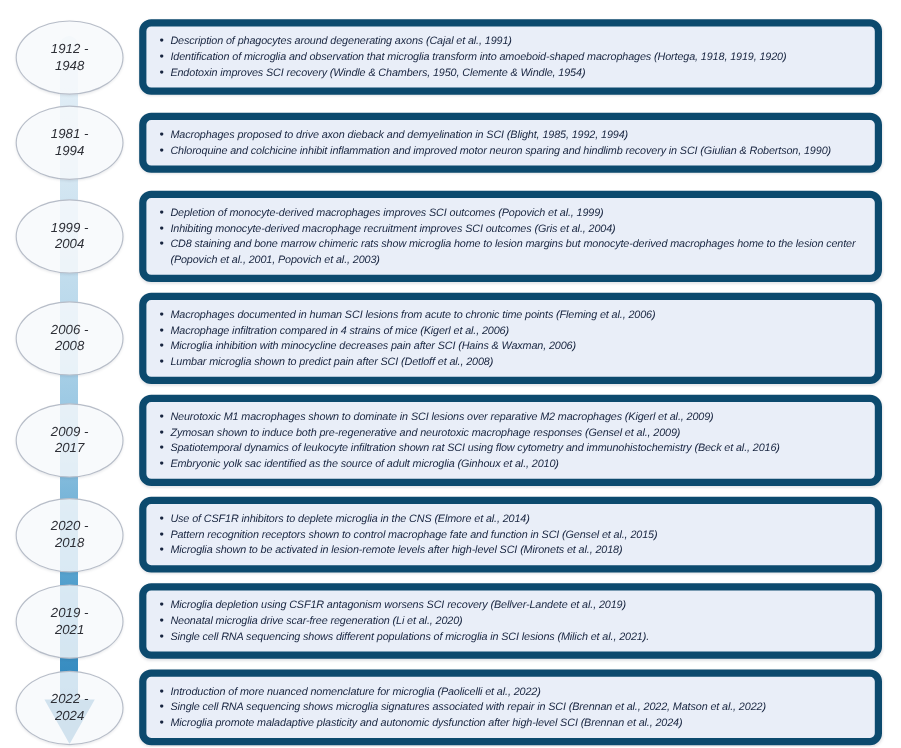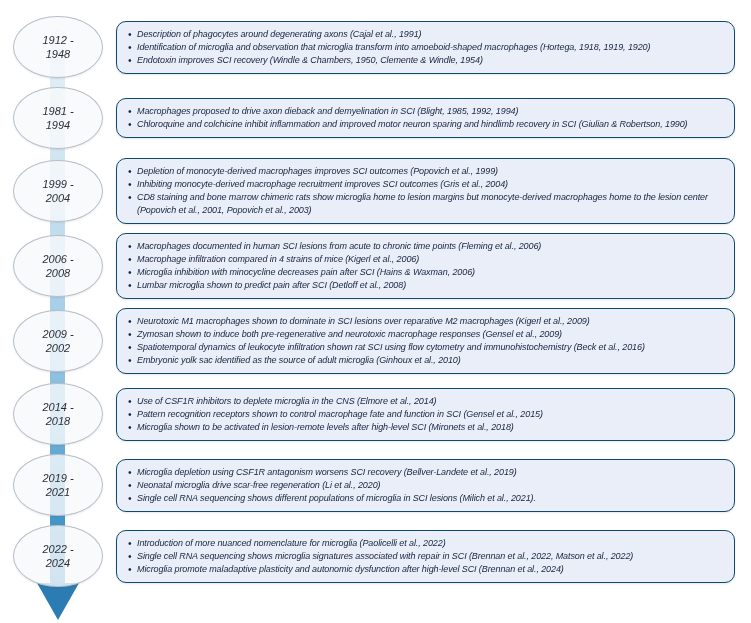--- a/index.html
+++ b/index.html
@@ -54,21 +54,21 @@
     align-items: center;
     justify-content: center;
     font-size: 11px;
     line-height: 14px;
     color: #2d2f36;
   }
   .event-box {
     flex: 1;
     margin-right: 16px;
     background: #e9eef8;
-    border: 1px solid #0c4a6e;
+    border: 6px solid #0c4a6e;
     border-radius: 10px;
     padding: 6px 8px;
     box-shadow: 0 1px 2px rgba(40,50,70,0.12);
   }
   .event-list {
     margin: 0;
     padding: 0 0 0 12px;
     list-style: none;
   }
   .event-list li {
@@ -157,37 +157,37 @@
           <li>Microglia inhibition with minocycline decreases pain after SCI (Hains &amp; Waxman, 2006)</li>
           <li>Lumbar microglia shown to predict pain after SCI (Detloff et al., 2008)</li>
         </ul>
       </div>
     </div>
 
     <div class="era-row">
       <div class="year-cell">
         <div class="year-circle">
           <span>2009 -</span>
-          <span>2002</span>
+          <span>2017</span>
         </div>
       </div>
       <div class="event-box">
         <ul class="event-list">
           <li>Neurotoxic M1 macrophages shown to dominate in SCI lesions over reparative M2 macrophages (Kigerl et al., 2009)</li>
           <li>Zymosan shown to induce both pre-regenerative and neurotoxic macrophage responses (Gensel et al., 2009)</li>
           <li>Spatiotemporal dynamics of leukocyte infiltration shown rat SCI using flow cytometry and immunohistochemistry (Beck et al., 2016)</li>
           <li>Embryonic yolk sac identified as the source of adult microglia (Ginhoux et al., 2010)</li>
         </ul>
       </div>
     </div>
 
     <div class="era-row">
       <div class="year-cell">
         <div class="year-circle">
-          <span>2014 -</span>
+          <span>2020 -</span>
           <span>2018</span>
         </div>
       </div>
       <div class="event-box">
         <ul class="event-list">
           <li>Use of CSF1R inhibitors to deplete microglia in the CNS (Elmore et al., 2014)</li>
           <li>Pattern recognition receptors shown to control macrophage fate and function in SCI (Gensel et al., 2015)</li>
           <li>Microglia shown to be activated in lesion-remote levels after high-level SCI (Mironets et al., 2018)</li>
         </ul>
       </div>

